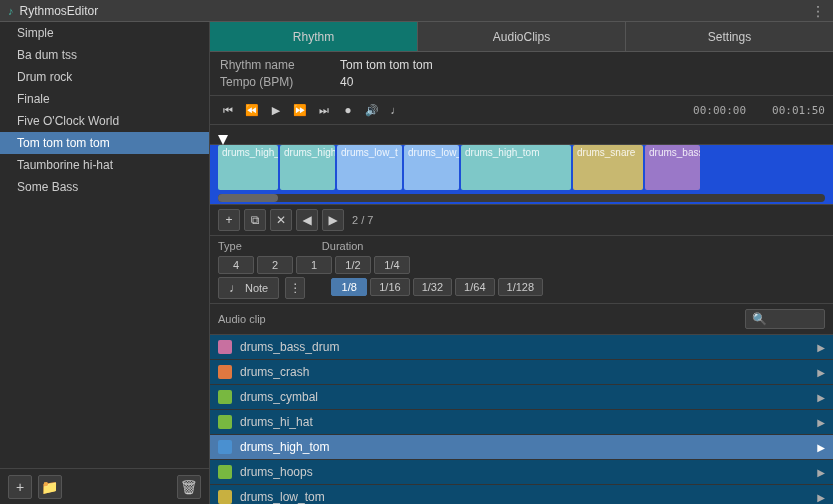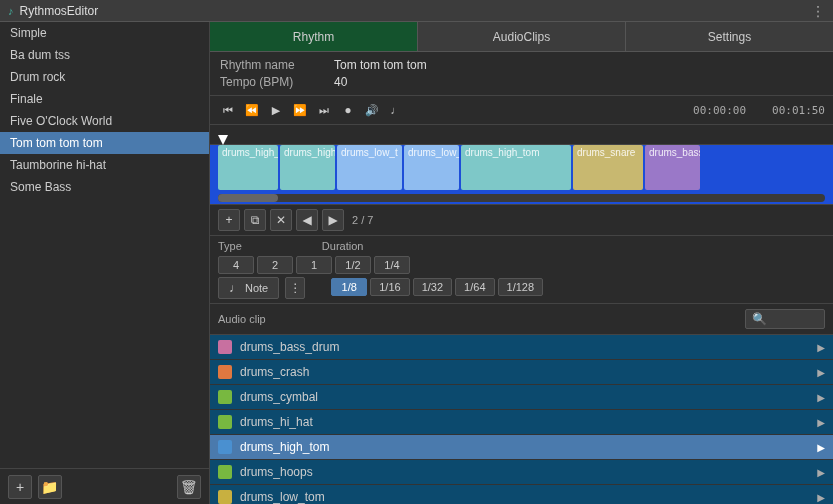--- a/index.html
+++ b/index.html
@@ -25,21 +25,21 @@
     
     .sidebar {
       width: 210px;
       background: #2b2b2b;
       border-right: 1px solid #444;
       display: flex;
       flex-direction: column;
     }
     .sidebar-list { flex: 1; overflow-y: auto; }
     .sidebar-item {
-      padding: 4px 10px;
+      padding: 4px 17px;
       cursor: pointer;
       color: #ccc;
       font-size: 12px;
     }
     .sidebar-item.active { background: #4a7aad; color: #fff; }
     .sidebar-footer {
       height: 36px;
       border-top: 1px solid #444;
       display: flex;
       align-items: center;
@@ -75,32 +75,32 @@
       flex: 1;
       display: flex;
       align-items: center;
       justify-content: center;
       cursor: pointer;
       color: #ccc;
       border-right: 1px solid #555;
       font-size: 12px;
     }
     .tab:last-child { border-right: none; }
-    .tab.active { background: #14532d; }
+    .tab.active { background: #0f766e; }
     .tab:not(.active) { background: #3c3c3c; }
 
     
     .info-area {
       padding: 6px 10px;
       display: flex;
       flex-direction: column;
       gap: 3px;
       border-bottom: 1px solid #444;
     }
-    .info-row { display: flex; align-items: center; gap: 4px; }
+    .info-row { display: flex; align-items: center; gap: 10px; }
     .info-label { color: #aaa; width: 110px; }
     .info-value { color: #ddd; }
 
     
     .transport {
       padding: 4px 8px;
       display: flex;
       align-items: center;
       gap: 4px;
       border-bottom: 1px solid #444;

